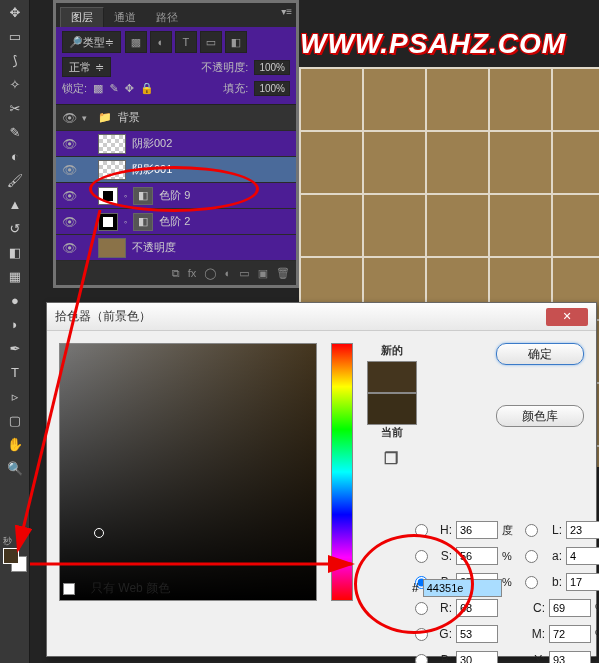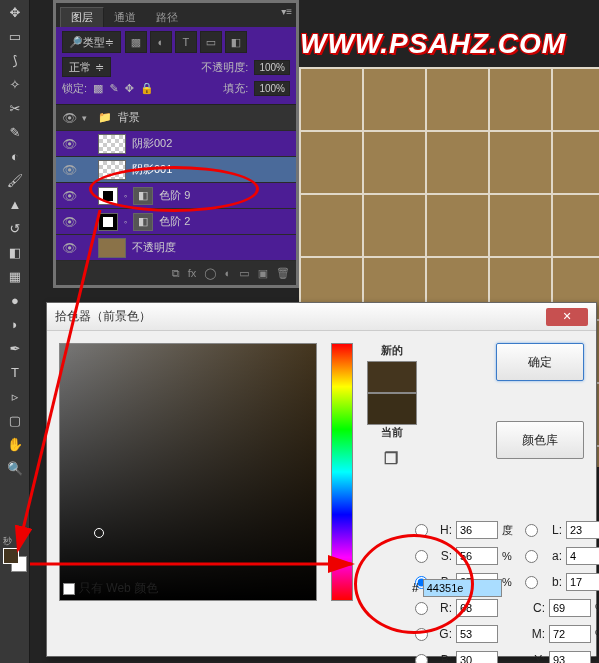--- a/index.html
+++ b/index.html
@@ -67,36 +67,36 @@
 .hue-bar { width: 22px; height: 258px; background: linear-gradient(to bottom, #f00, #ff0, #0f0, #0ff, #00f, #f0f, #f00); border:1px solid #888; margin-left:6px;}
 
 .preview-col { margin-left: 6px; display:flex; flex-direction:column; align-items:center;font-weight:bold;}
 .preview-label { font-size:11px; color:#333; margin-bottom:3px;}
 .preview-box { width: 50px; height: 32px; border:1px solid #888;}
 .prev-new { background:#44351e;}
 .prev-cur { background:#3a2e18;}
 .cube-icon { width:16px; height:16px; margin-top:6px; color:#555;}
 
 .btn-col { display:flex; flex-direction:column; gap:4px; margin-left:auto; }
-.btn { width: 88px; height: 38px; background: linear-gradient(#fdfdfd,#e4e4e4); border:1px solid #888; font-size:12px; color:#222; display:flex; align-items:center; justify-content:center; border-radius:2px;}
+.btn { width: 88px; height: 22px; background: linear-gradient(#fdfdfd,#e4e4e4); border:1px solid #888; font-size:12px; color:#222; display:flex; align-items:center; justify-content:center; border-radius:10px;}
 .btn.primary { border:1px solid #3a7ac8; box-shadow: 0 0 3px #7ab0ea;}
 
 .fields-area { position:absolute; left:368px; top:186px; font-size:12px; color:#222;}
 .fields-area2 { position:absolute; left:478px; top:186px; font-size:12px; color:#222;}
 .frow { display:flex; align-items:center; height:26px; gap:4px;}
 .frow input[type=radio]{ margin:0;}
 .flabel { width:20px; text-align:right;}
 .finput { width:42px; height:18px; border:1px solid #888; background:#fff; font-size:11px; padding:1px 3px; text-align:left;}
 .funit { width:14px; font-size:11px;}
 
 .hex-row { position:absolute; left:365px; bottom:16px; display:flex; align-items:center; gap:4px; font-size:12px;}
 .hex-label{ }
 .hex-input { width:79px; height:18px; border:1px solid #888; background:#aaddff; font-size:11px; padding:1px 3px;}
 
-.web-only { position:absolute; left:16px; bottom:16px; font-size:12px; color:#222; display:flex; align-items:center; gap:4px;}
+.web-only { position:absolute; left:16px; bottom:16px; font-size:12px; color:#222; display:flex; align-items:center; gap:16px;}
 .chk { width:12px; height:12px; border:1px solid #888; background:#fff;}
 
 
 .red-circle1 { position:absolute; left:89px; top:166px; width:170px; height:46px; border:3px solid #e00; border-radius:50%; z-index:60; pointer-events:none;}
 .red-circle2 { position:absolute; left:354px; top:534px; width:120px; height:100px; border:3px solid #e00; border-radius:50%; z-index:60; pointer-events:none;}
 .arrow-svg { position:absolute; left:0; top:0; width:599px; height:663px; z-index:55; pointer-events:none;}
 </style>
 </head>
 <body>
 

